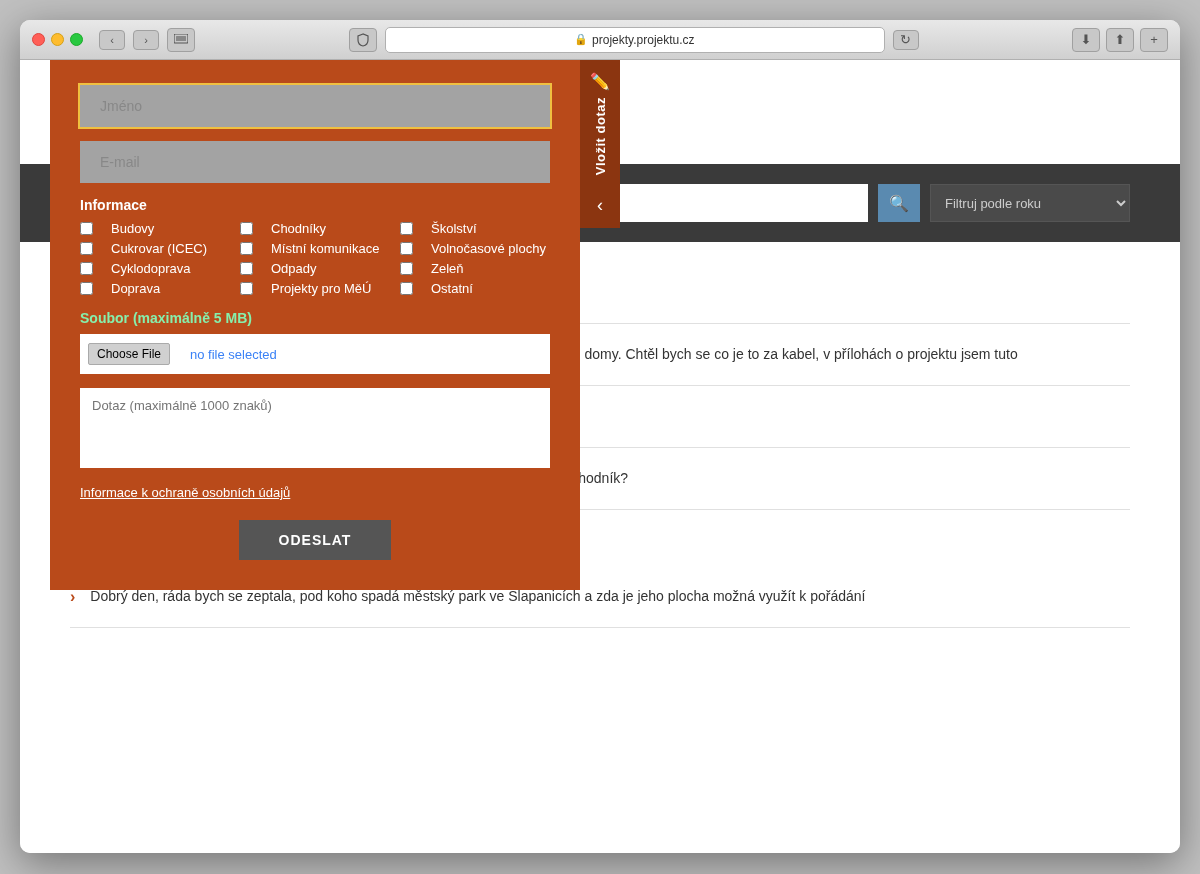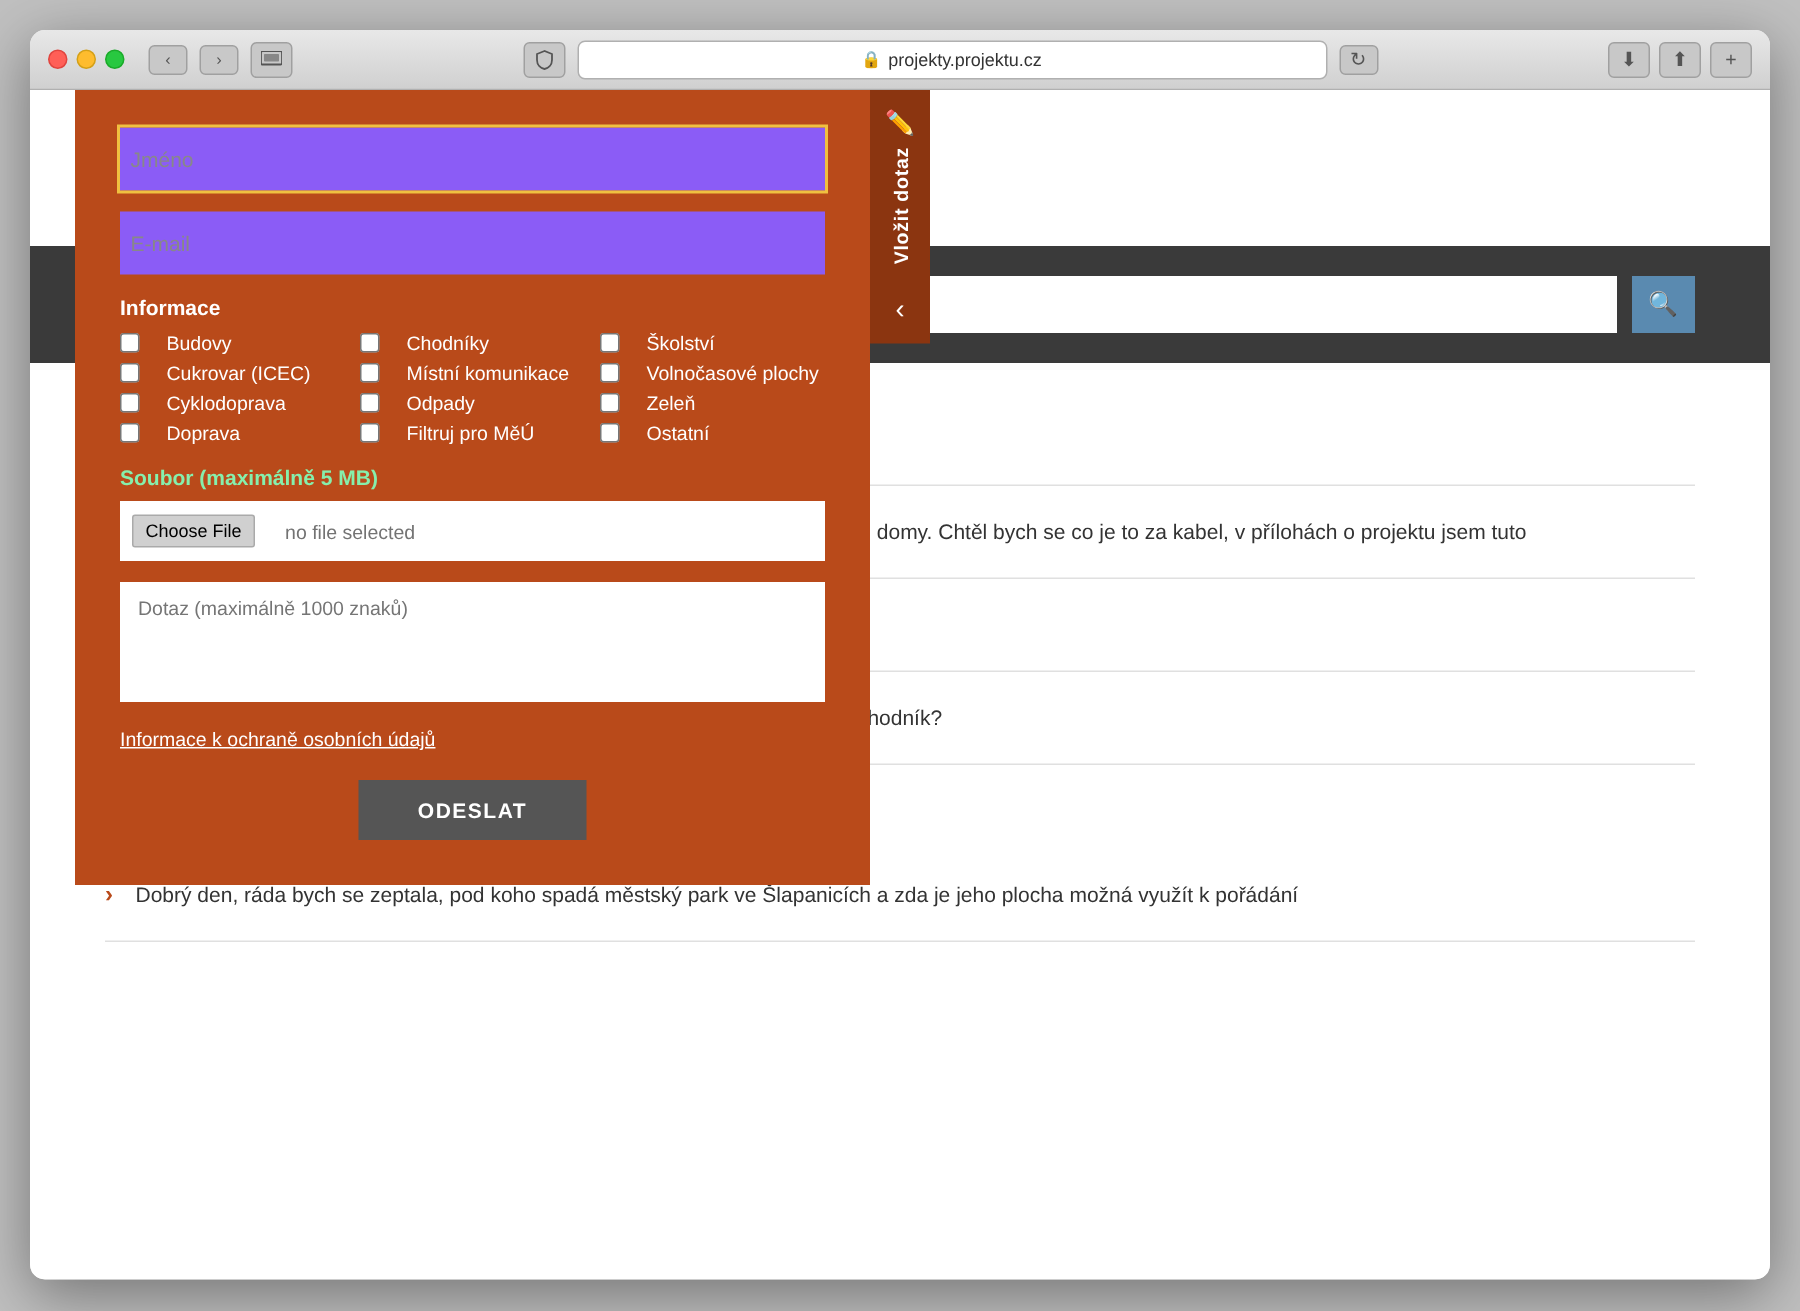--- a/index.html
+++ b/index.html
@@ -247,25 +247,25 @@
       z-index: 10;
     }
 
     .form-field {
       margin-bottom: 14px;
     }
 
     .form-input {
       width: 100%;
       height: 42px;
-      padding: 0 7px;
+      padding: 0 20px;
       font-size: 14px;
       border: none;
       outline: none;
-      background: #8b5cf6;
+      background: #a3a3a3;
     }
 
     .form-input.focused {
       outline: 2px solid #f0c040;
       outline-offset: 0px;
     }
 
     .form-input::placeholder {
       color: #888;
     }
@@ -321,21 +321,21 @@
       border: 1px solid #aaa;
       padding: 3px 8px;
       font-size: 12px;
       cursor: pointer;
       white-space: nowrap;
       border-radius: 2px;
     }
 
     .file-name {
       font-size: 13px;
-      color: #737373;
+      color: #3b82f6;
       text-align: right;
     }
 
     .dotaz-textarea {
       width: 100%;
       height: 80px;
       padding: 10px 12px;
       font-size: 13px;
       border: none;
       outline: none;
@@ -442,20 +442,21 @@
 
     <div class="page-main">
       <h1 class="page-title">OTÁZKY A ODPOVĚDI</h1>
       <div class="title-underline"></div>
 
       <div class="search-section">
         <div class="search-input-wrap">
           <input type="text" class="search-input" style="">
         </div>
         <button class="search-btn">🔍</button>
+        <select class="filter-select"><option>Filtruj podle roku</option></select>
       </div>
 
       <div class="questions-section">
 
         <div class="question-item">
           <span class="question-arrow">›</span>
           <span class="question-text">Vlakovou zastávku na Brněnských Polích z ulice Švehlova? Stávající schodky</span>
         </div>
 
         <div class="question-item">
@@ -536,21 +537,21 @@
           <input type="checkbox" style="">
           <span>Zeleň</span>
         </label>
 
         <label class="checkbox-item">
           <input type="checkbox" style="">
           <span>Doprava</span>
         </label>
         <label class="checkbox-item">
           <input type="checkbox" style="">
-          <span>Filtruj pro MěÚ</span>
+          <span>Projekty pro MěÚ</span>
         </label>
         <label class="checkbox-item">
           <input type="checkbox" style="">
           <span>Ostatní</span>
         </label>
       </div>
 
       <div class="soubor-label">Soubor (maximálně 5 MB)</div>
 
       <div class="file-input-wrap">

